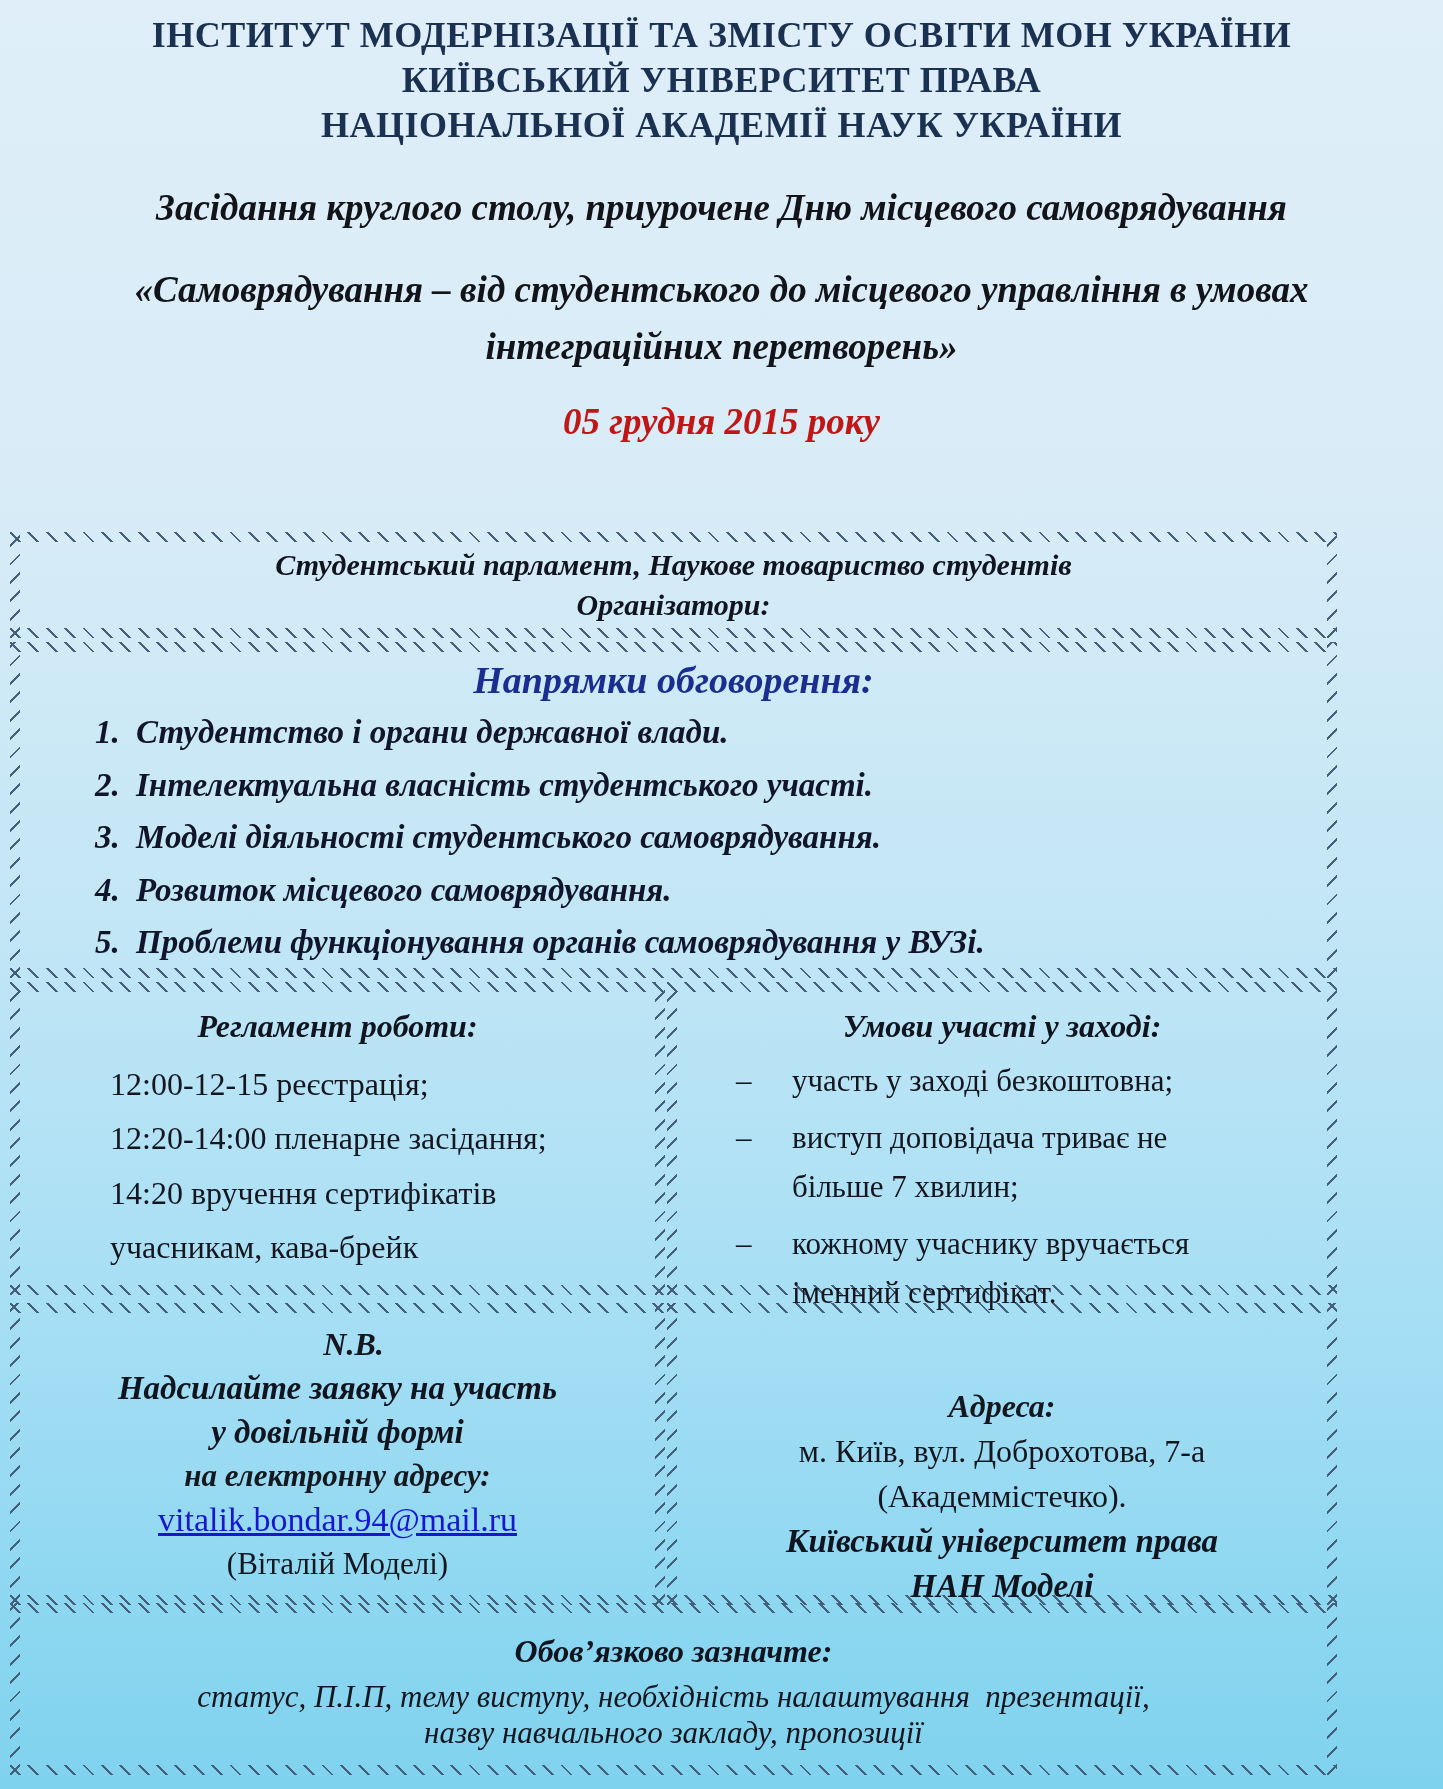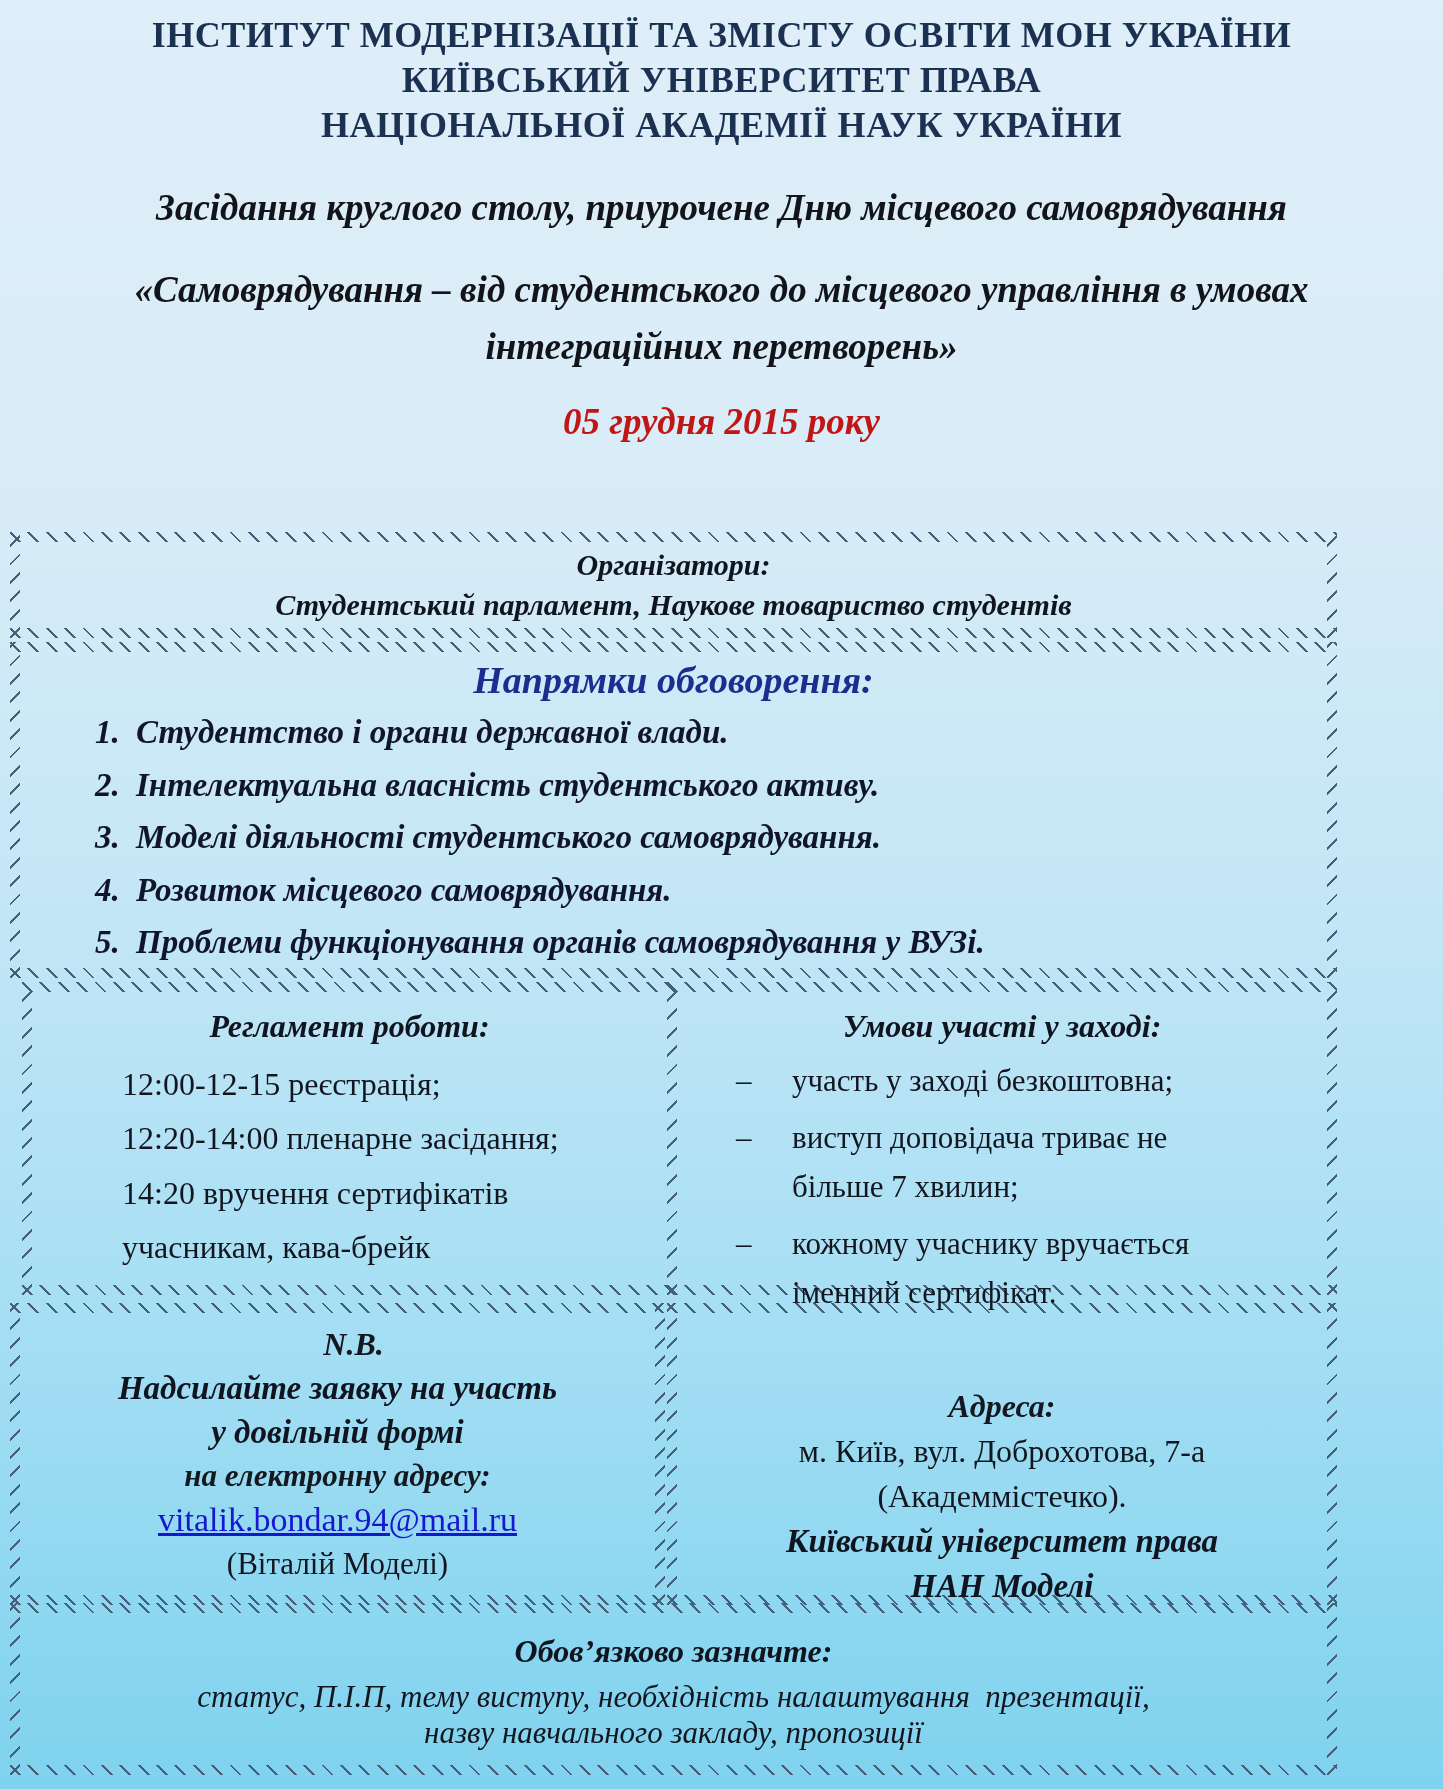--- a/index.html
+++ b/index.html
@@ -92,21 +92,21 @@
   }
   .topic-item {
     font-size: 33px;
     font-weight: bold;
     font-style: italic;
     line-height: 1.32;
     margin: 9px 0;
     padding-left: 8px;
   }
 
-  .box-schedule { left: 22px; top: 982px; width: 655px; height: 313px; padding-top: 26px; }
+  .box-schedule { left: 10px; top: 982px; width: 655px; height: 313px; padding-top: 26px; }
   .box-title { text-align: center; font-size: 32px; font-weight: bold; font-style: italic; color: #10141f; margin-bottom: 12px; }
   .schedule-lines { padding-left: 100px; }
   .schedule-line { font-size: 32px; line-height: 1.7; color: #13161f; }
 
   .box-conditions { left: 667px; top: 982px; width: 670px; height: 313px; padding-top: 26px; }
   .cond-list { margin: 0; padding-left: 125px; list-style: none; }
   .cond-item {
     position: relative;
     font-size: 31px;
     line-height: 1.58;
@@ -171,29 +171,29 @@
         <div class="head-line">НАЦІОНАЛЬНОЇ АКАДЕМІЇ НАУК УКРАЇНИ</div>
       </div>
   </header>
 
   <p class="event-title">Засідання круглого столу, приурочене Дню місцевого самоврядування</p>
   <p class="event-quote">«Самоврядування – від студентського до місцевого управління в умовах
 інтеграційних перетворень»</p>
   <p class="event-date">05 грудня 2015 року</p>
 
   <section class="zbox box-organizers">
+    <div class="org-line bi">Студентський парламент, Наукове товариство студентів</div>
     <div class="org-line bi">Організатори:</div>
-    <div class="org-line bi">Студентський парламент, Наукове товариство студентів</div>
   </section>
 
   <section class="zbox box-topics">
     <div class="topics-title">Напрямки обговорення:</div>
     <ol class="topics-list">
         <li class="topic-item">Студентство і органи державної влади.</li>
-        <li class="topic-item">Інтелектуальна власність студентського активу.</li>
+        <li class="topic-item">Інтелектуальна власність студентського участі.</li>
         <li class="topic-item">Моделі діяльності студентського самоврядування.</li>
         <li class="topic-item">Розвиток місцевого самоврядування.</li>
         <li class="topic-item">Проблеми функціонування органів самоврядування у ВУЗі.</li>
       </ol>
   </section>
 
   <section class="zbox box-schedule">
     <div class="box-title">Регламент роботи:</div>
     <div class="schedule-lines">
         <div class="schedule-line">12:00-12-15 реєстрація;</div>

